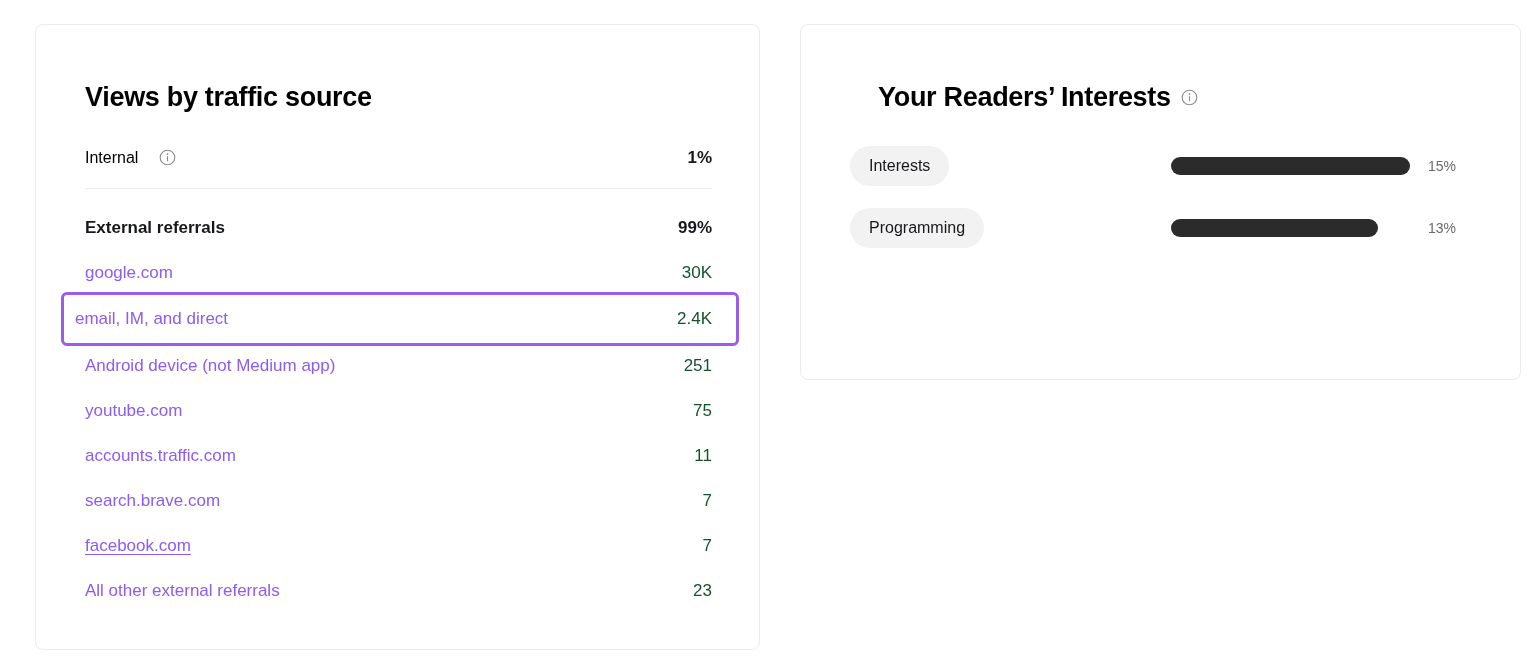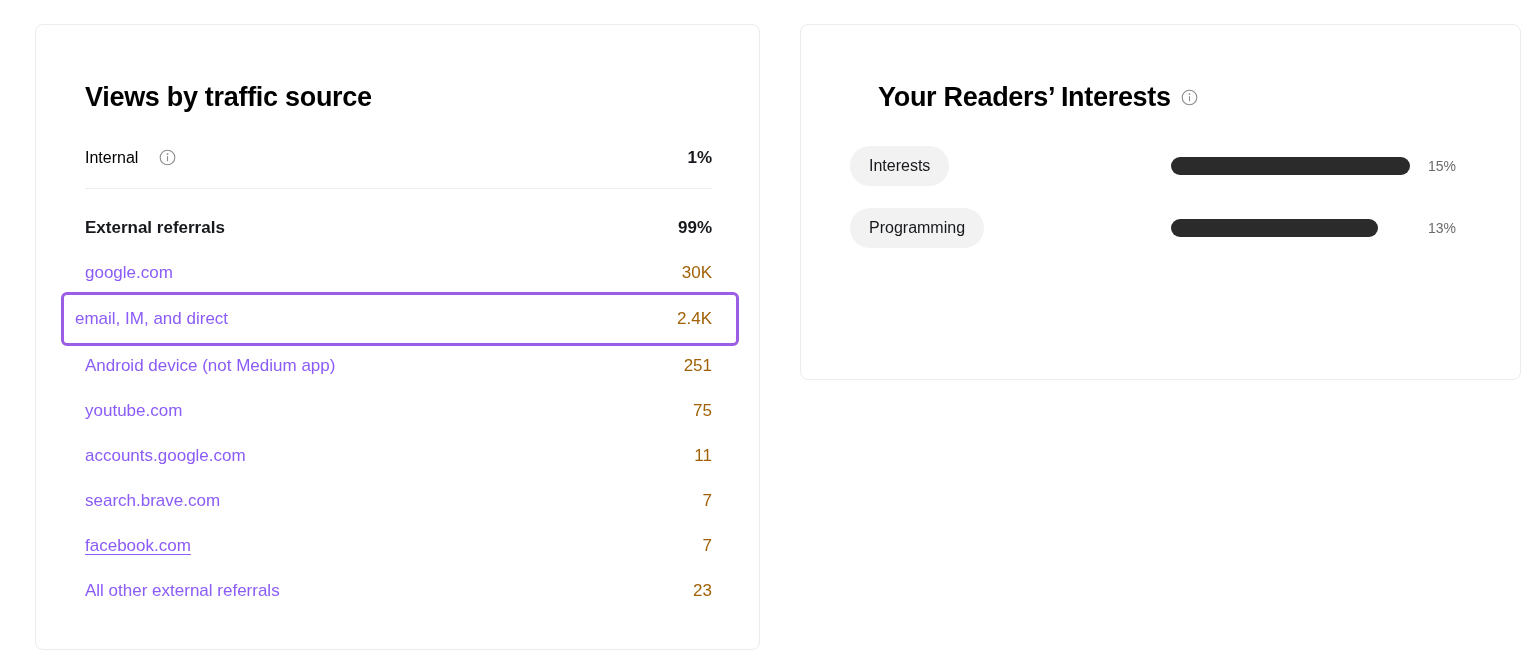--- a/index.html
+++ b/index.html
@@ -91,21 +91,21 @@
     align-items: center;
     gap: 21px;
   }
   .row-label {
     font-size: 17px;
     color: #8b5cf6;
     white-space: nowrap;
   }
   .row-value {
     font-size: 17px;
-    color: #a16207;
+    color: #14532d;
     white-space: nowrap;
   }
   .row.head .row-label,
   .row.head .row-value {
     color: #16181c;
     font-weight: 700;
   }
   .row.link .row-label {
     text-decoration: underline;
     text-underline-offset: 3px;
@@ -221,21 +221,21 @@
         </div>
         <div class="row">
           <div class="row-left row-label">Android device (not Medium app)</div>
           <div class="row-value">251</div>
         </div>
         <div class="row">
           <div class="row-left row-label">youtube.com</div>
           <div class="row-value">75</div>
         </div>
         <div class="row">
-          <div class="row-left row-label">accounts.google.com</div>
+          <div class="row-left row-label">accounts.traffic.com</div>
           <div class="row-value">11</div>
         </div>
         <div class="row">
           <div class="row-left row-label">search.brave.com</div>
           <div class="row-value">7</div>
         </div>
         <div class="row link">
           <div class="row-left row-label">facebook.com</div>
           <div class="row-value">7</div>
         </div>

